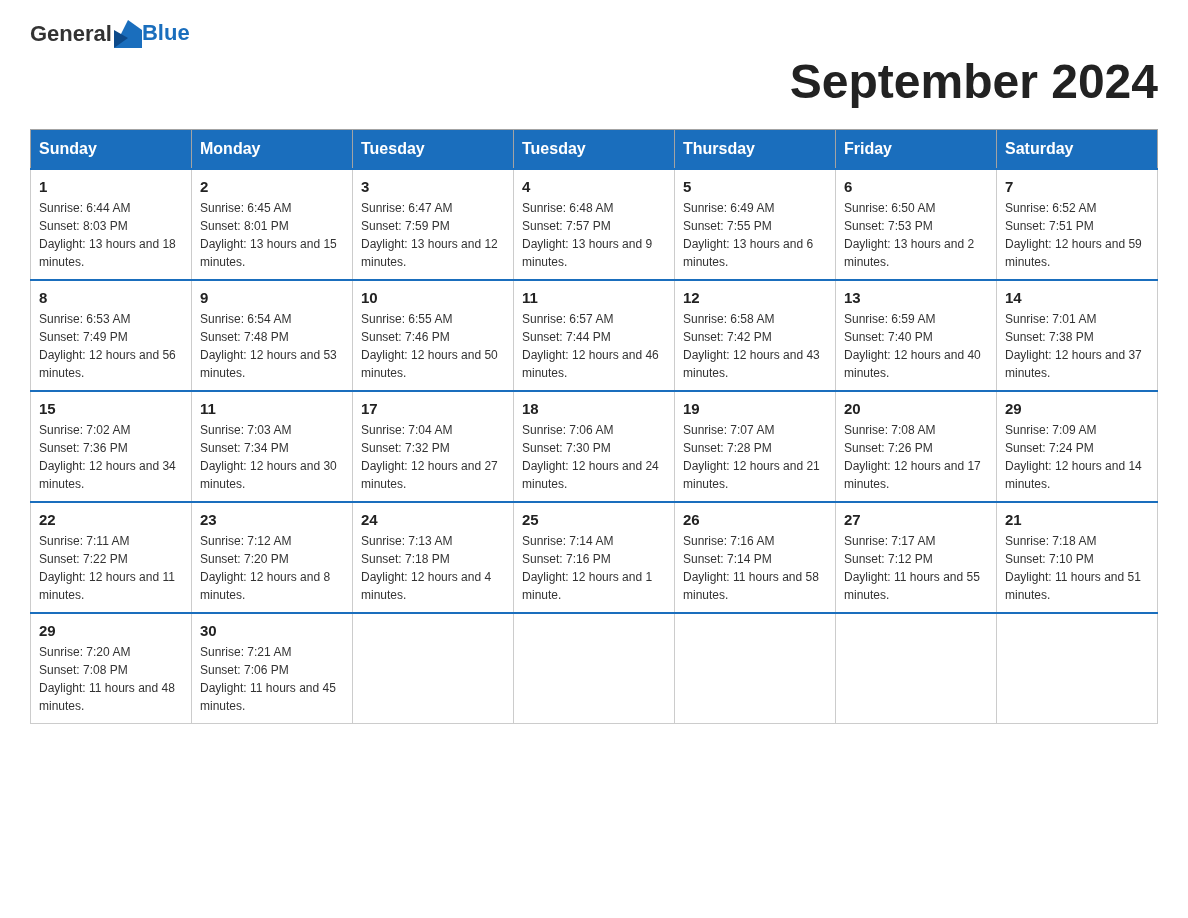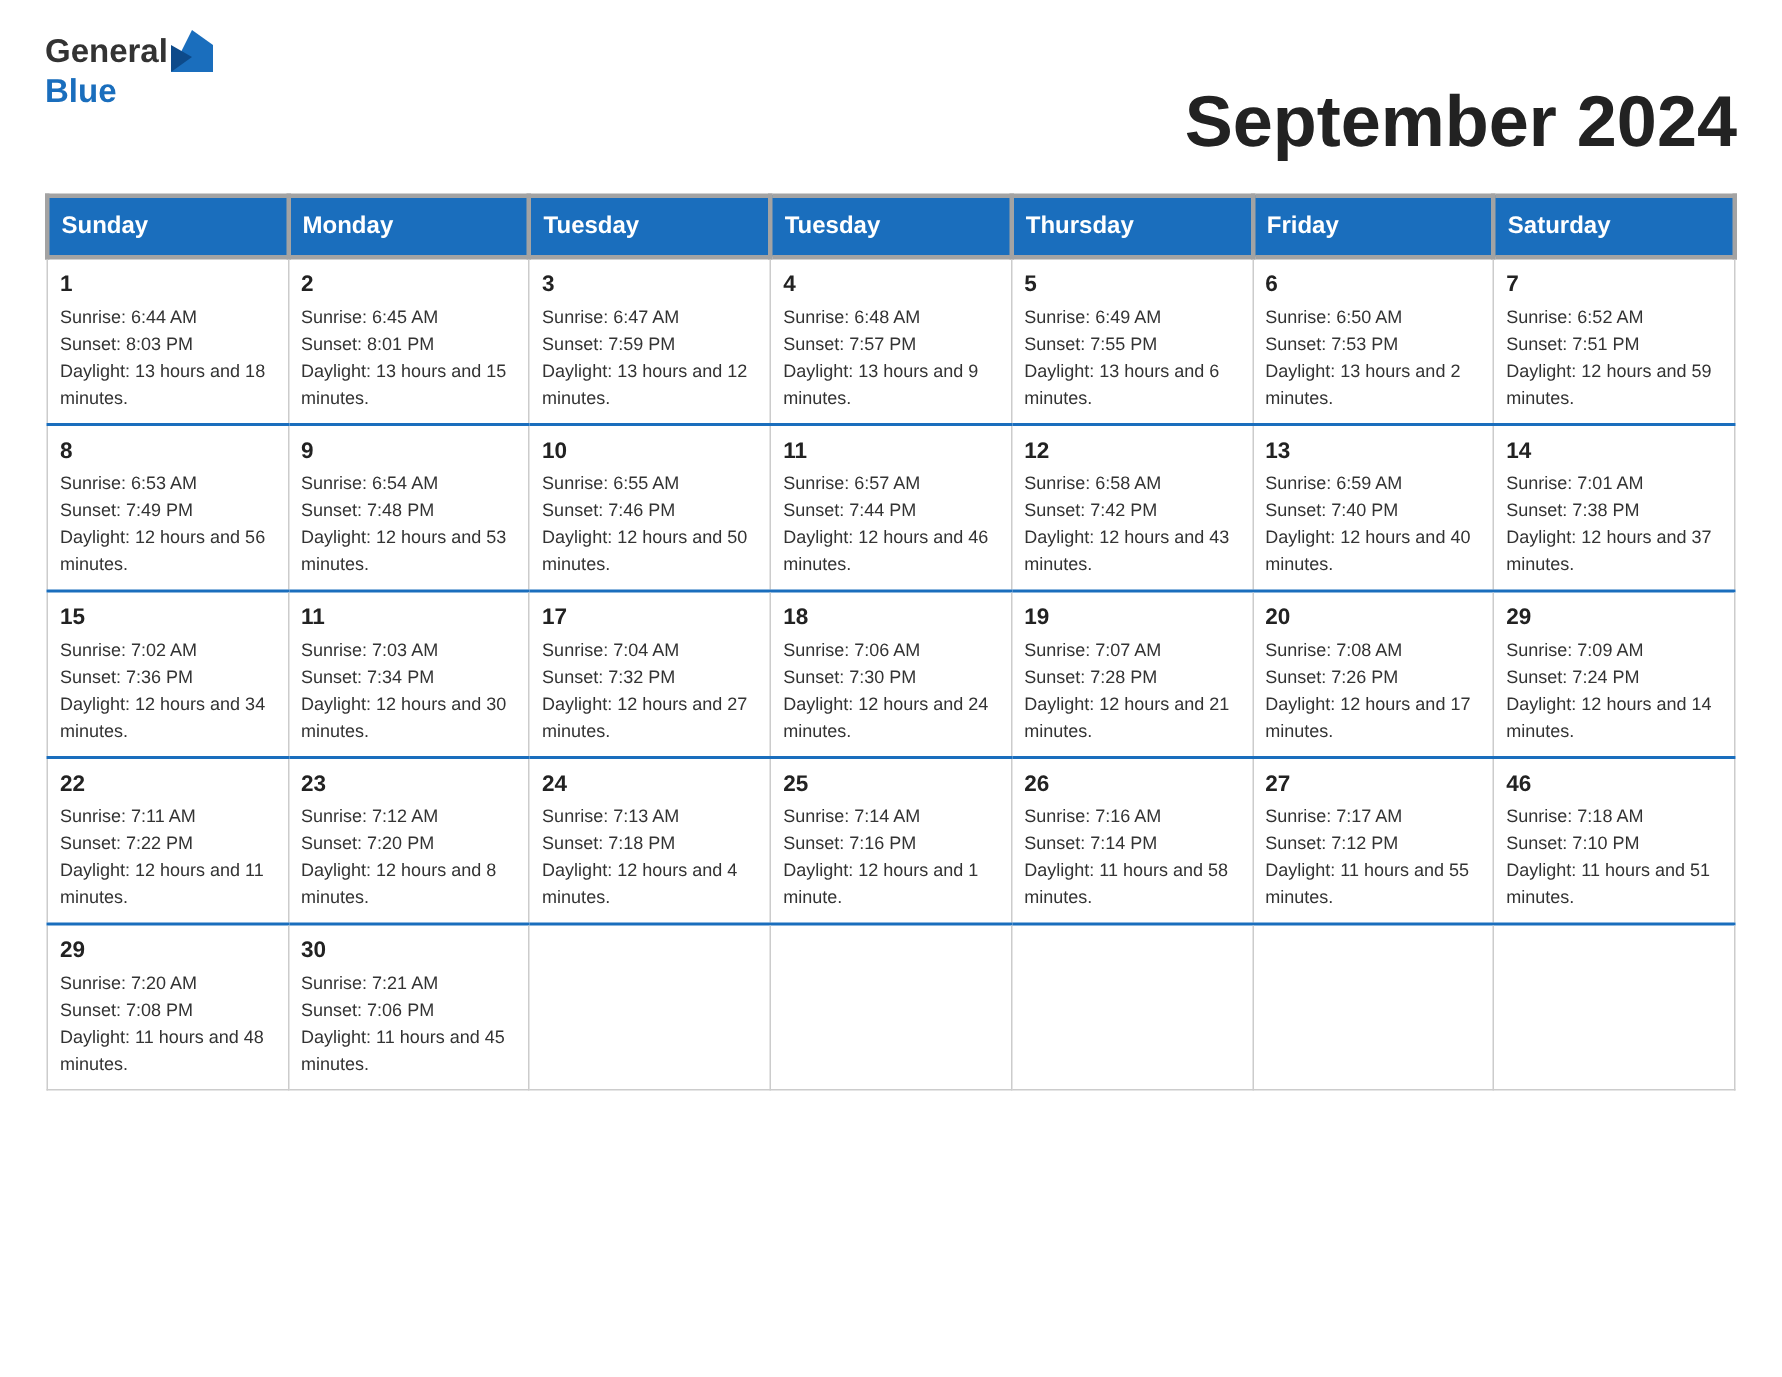--- a/index.html
+++ b/index.html
@@ -54,21 +54,21 @@
       border-collapse: collapse;
       border: 1px solid #aaa;
     }
     .calendar-table th {
       background: #1a6ebd;
       color: #fff;
       font-size: 16px;
       font-weight: bold;
       padding: 10px 8px;
       text-align: left;
-      border: 3px solid #a3a3a3;
+      border: 1px solid #a3a3a3;
     }
     .calendar-table td {
       vertical-align: top;
       border: 1px solid #ccc;
       padding: 8px 8px;
       width: calc(100% / 7);
       min-height: 100px;
     }
     .day-number {
       font-size: 15px;
@@ -86,21 +86,21 @@
     }
     tr.week-row td {
       border-top: 2px solid #1a6ebd;
     }
   </style>
 </head>
 <body>
 
 <div class="header-area">
   <div class="logo">
-    <div style="display:flex; flex-direction:column; align-items:flex-start;">
+    <div style="display:flex; flex-direction:row; align-items:flex-start;">
       <div style="display:flex; align-items:center;">
         <span class="logo-text">General</span>
         <svg class="logo-icon" viewBox="0 0 28 28" xmlns="http://www.w3.org/2000/svg">
           <polygon points="0,28 28,28 28,10 14,0" fill="#1a6ebd"></polygon>
           <polygon points="0,28 14,18 0,10" fill="#0d4a8a"></polygon>
         </svg>
       </div>
       <span class="logo-text logo-blue">Blue</span>
     </div>
   </div>
@@ -231,21 +231,21 @@
         </td>
         <td>
           <div class="day-number">26</div>
           <div class="day-info">Sunrise: 7:16 AM<br>Sunset: 7:14 PM<br>Daylight: 11 hours and 58 minutes.</div>
         </td>
         <td>
           <div class="day-number">27</div>
           <div class="day-info">Sunrise: 7:17 AM<br>Sunset: 7:12 PM<br>Daylight: 11 hours and 55 minutes.</div>
         </td>
         <td>
-          <div class="day-number">46</div>
+          <div class="day-number">21</div>
           <div class="day-info">Sunrise: 7:18 AM<br>Sunset: 7:10 PM<br>Daylight: 11 hours and 51 minutes.</div>
         </td>
       </tr>
       <tr class="week-row">
         <td>
           <div class="day-number">29</div>
           <div class="day-info">Sunrise: 7:20 AM<br>Sunset: 7:08 PM<br>Daylight: 11 hours and 48 minutes.</div>
         </td>
         <td>
           <div class="day-number">30</div>

